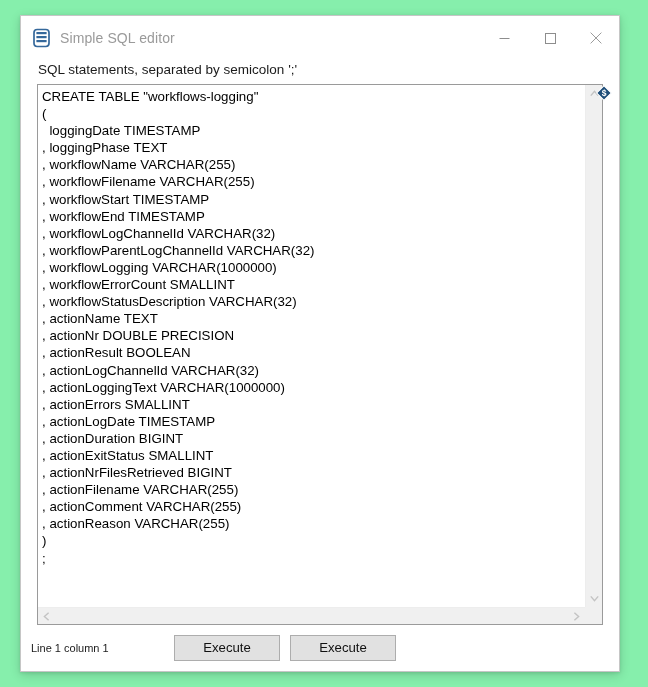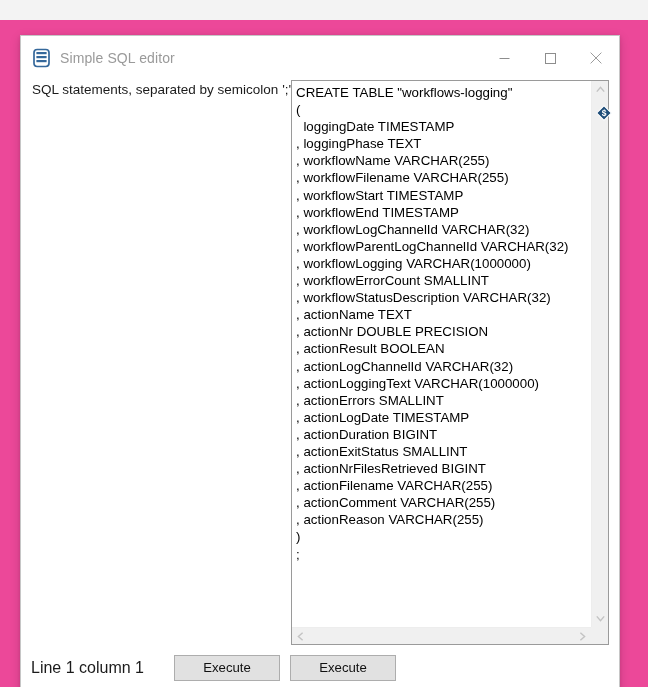--- a/index.html
+++ b/index.html
@@ -8,22 +8,21 @@
     width: 648px;
     height: 687px;
     background: #f3f3f3;
     font-family: "Liberation Sans", sans-serif;
     overflow: hidden;
   }
 
   #desktop {
     position: absolute;
     inset: 0;
-    background: #ec4899;
-    margin-top: 20px;
+    background: #86efac;
   }
 
   
   #window {
     position: absolute;
     left: 20px;
     top: 15px;
     width: 600px;
     height: 657px;
     background: #ffffff;
@@ -83,23 +82,23 @@
     border: none;
     padding: 0;
     cursor: default;
   }
   .win-btn svg { display: block; }
 
   
   #body {
     flex: 1;
     display: flex;
-    flex-direction: row;
-    background: #ffffff;
-    padding: 0 10px;
+    flex-direction: column;
+    background: #ffffff;
+    padding: 0 16px;
     box-sizing: border-box;
   }
 
   #editor-label {
     font-size: 13.5px;
     color: #1b1b1b;
     padding: 2px 0 7px 1px;
     white-space: nowrap;
   }
 
@@ -191,21 +190,21 @@
     min-height: 46px;
     display: flex;
     align-items: center;
     background: #ffffff;
     padding: 0 10px;
     box-sizing: border-box;
     gap: 0;
   }
 
   #status-text {
-    font-size: 16px;
+    font-size: 11px;
     color: #1b1b1b;
     white-space: nowrap;
     width: 143px;
   }
 
   #btn-row {
     display: flex;
     gap: 10px;
   }
 

